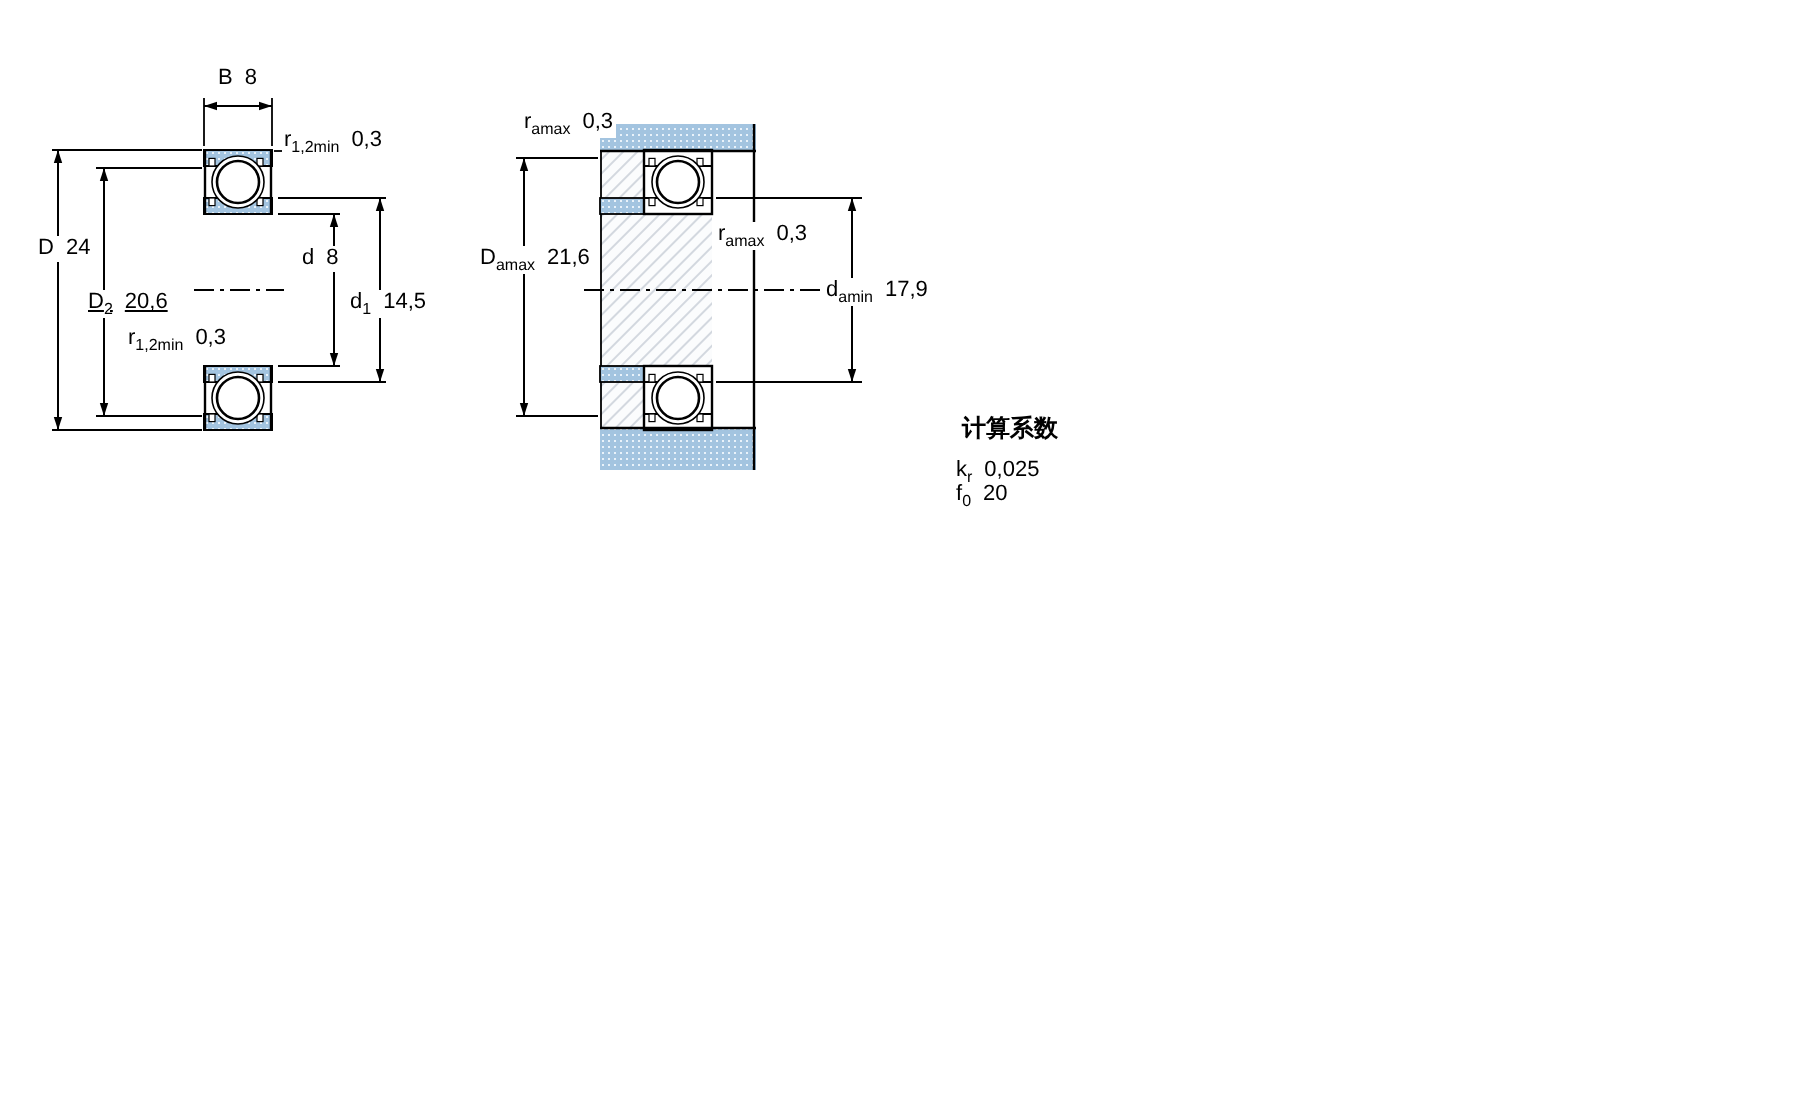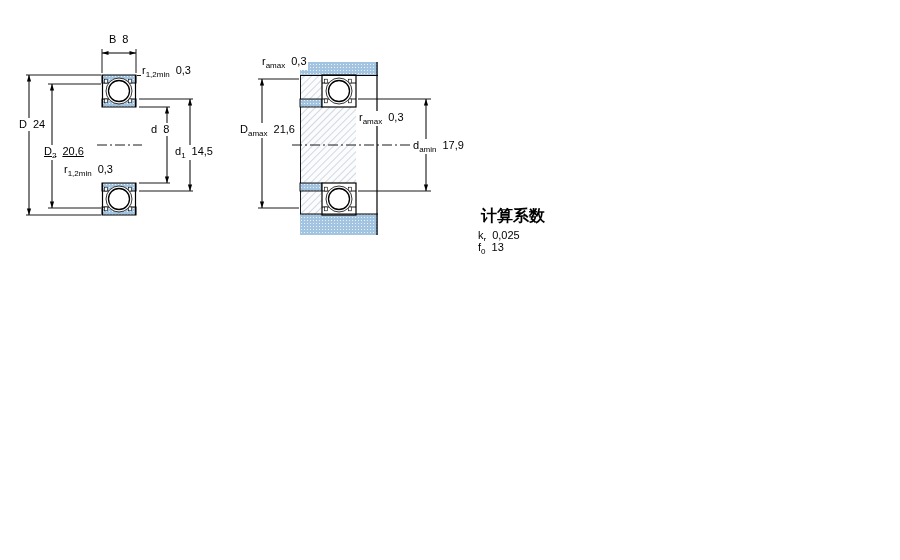--- a/index.html
+++ b/index.html
@@ -22,21 +22,21 @@
   .ball{fill:#ffffff;stroke:#000;stroke-width:1.3;}
   .notch{fill:#ffffff;stroke:#000;stroke-width:0.6;}
   
   .lbl{
     position:absolute;z-index:3;background:#ffffff;white-space:nowrap;
     font-size:11px;line-height:13px;padding:0 1px;
   }
   .lbl sub{font-size:8px;line-height:1;}
   .val{margin-left:6px;}
   .factors-title{
-    position:absolute;z-index:3;font-size:16px;font-weight:bold;white-space:nowrap;font-family:Liberation Mono, monospace;
+    position:absolute;z-index:3;font-size:12px;font-weight:bold;white-space:nowrap;font-family:Liberation Mono, monospace;
   }
 </style>
 </head>
 <body>
 
 <div id="stage">
 
   <svg width="900" height="560" viewBox="0 0 900 560">
     <defs>
       <pattern id="dots" width="3" height="3" patternUnits="userSpaceOnUse">
@@ -228,16 +228,16 @@
 
   <div class="lbl" style="left:412px;top:127px;">
     <span>d</span><sub>amin</sub><span class="val">17,9</span>
   </div>
 
   <div class="factors-title" style="left:481px;top:194px;">计算系数</div>
   <div class="lbl" style="left:477px;top:217px;">
     <span>k</span><sub>r</sub><span class="val">0,025</span>
   </div>
   <div class="lbl" style="left:477px;top:229px;">
-    <span>f</span><sub>0</sub><span class="val">13</span>
+    <span>f</span><sub>0</sub><span class="val">20</span>
   </div>
 
 </div>
 
 </body></html>

